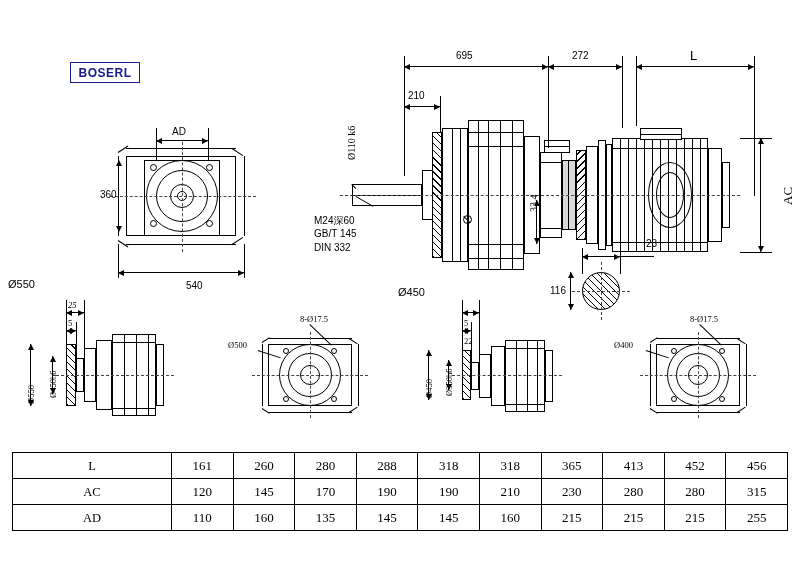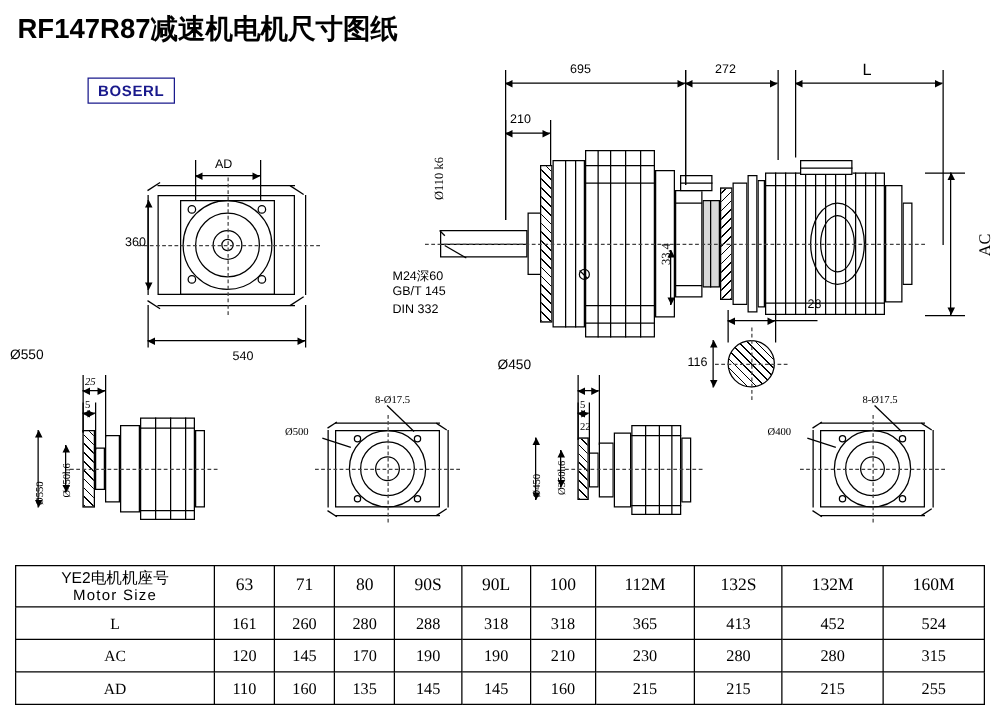--- a/index.html
+++ b/index.html
@@ -100,21 +100,20 @@
   }
   table.spec tr.head td{font-size:14px;font-weight:normal;}
   .hdr-cn{font-family:"Liberation Sans", sans-serif;font-size:12.5px;}
   .hdr-en{font-family:"Liberation Sans", sans-serif;font-size:12px;letter-spacing:1px;}
 </style>
 </head>
 <body>
 
 <div class="page">
 
-  <div class="title">RF147R87减速机电机尺寸图纸</div>
 
   <div class="logo">BOSERL</div>
 
   <div>
 
     <div class="box" style="left:126px;top:156px;width:110px;height:80px;"></div>
     <div class="ln h1" style="left:126px;top:148px;width:110px;"></div>
     <div class="ln h1" style="left:126px;top:244px;width:110px;"></div>
     <div class="ln v1" style="left:118px;top:156px;height:80px;"></div>
     <div class="ln v1" style="left:244px;top:156px;height:80px;"></div>
@@ -392,48 +391,32 @@
 
     <div class="lbl-s" style="left:614px;top:340px;">Ø400</div>
     <div class="ln" style="left:646px;top:350px;width:24px;height:1px;transform:rotate(18deg);transform-origin:left top;"></div>
 
     <div class="lbl-s" style="left:690px;top:314px;">8-Ø17.5</div>
     <div class="ln" style="left:700px;top:324px;width:30px;height:1px;transform:rotate(44deg);transform-origin:left top;"></div>
   </div>
 
   <table class="spec">
     <tbody>
-        <tr class="head">
-      <td class="hdr">
-        <div class="hdr-cn">YE2电机机座号</div>
-        <div class="hdr-en">Motor Size</div>
-      </td>
-      <td>63</td>
-      <td>71</td>
-      <td>80</td>
-      <td>90S</td>
-      <td>90L</td>
-      <td>100</td>
-      <td>112M</td>
-      <td>132S</td>
-      <td>132M</td>
-      <td>160M</td>
-    </tr>
     <tr>
       <td class="hdr">L</td>
       <td>161</td>
       <td>260</td>
       <td>280</td>
       <td>288</td>
       <td>318</td>
       <td>318</td>
       <td>365</td>
       <td>413</td>
       <td>452</td>
-      <td>524</td>
+      <td>456</td>
     </tr>
     <tr>
       <td class="hdr">AC</td>
       <td>120</td>
       <td>145</td>
       <td>170</td>
       <td>190</td>
       <td>190</td>
       <td>210</td>
       <td>230</td>

